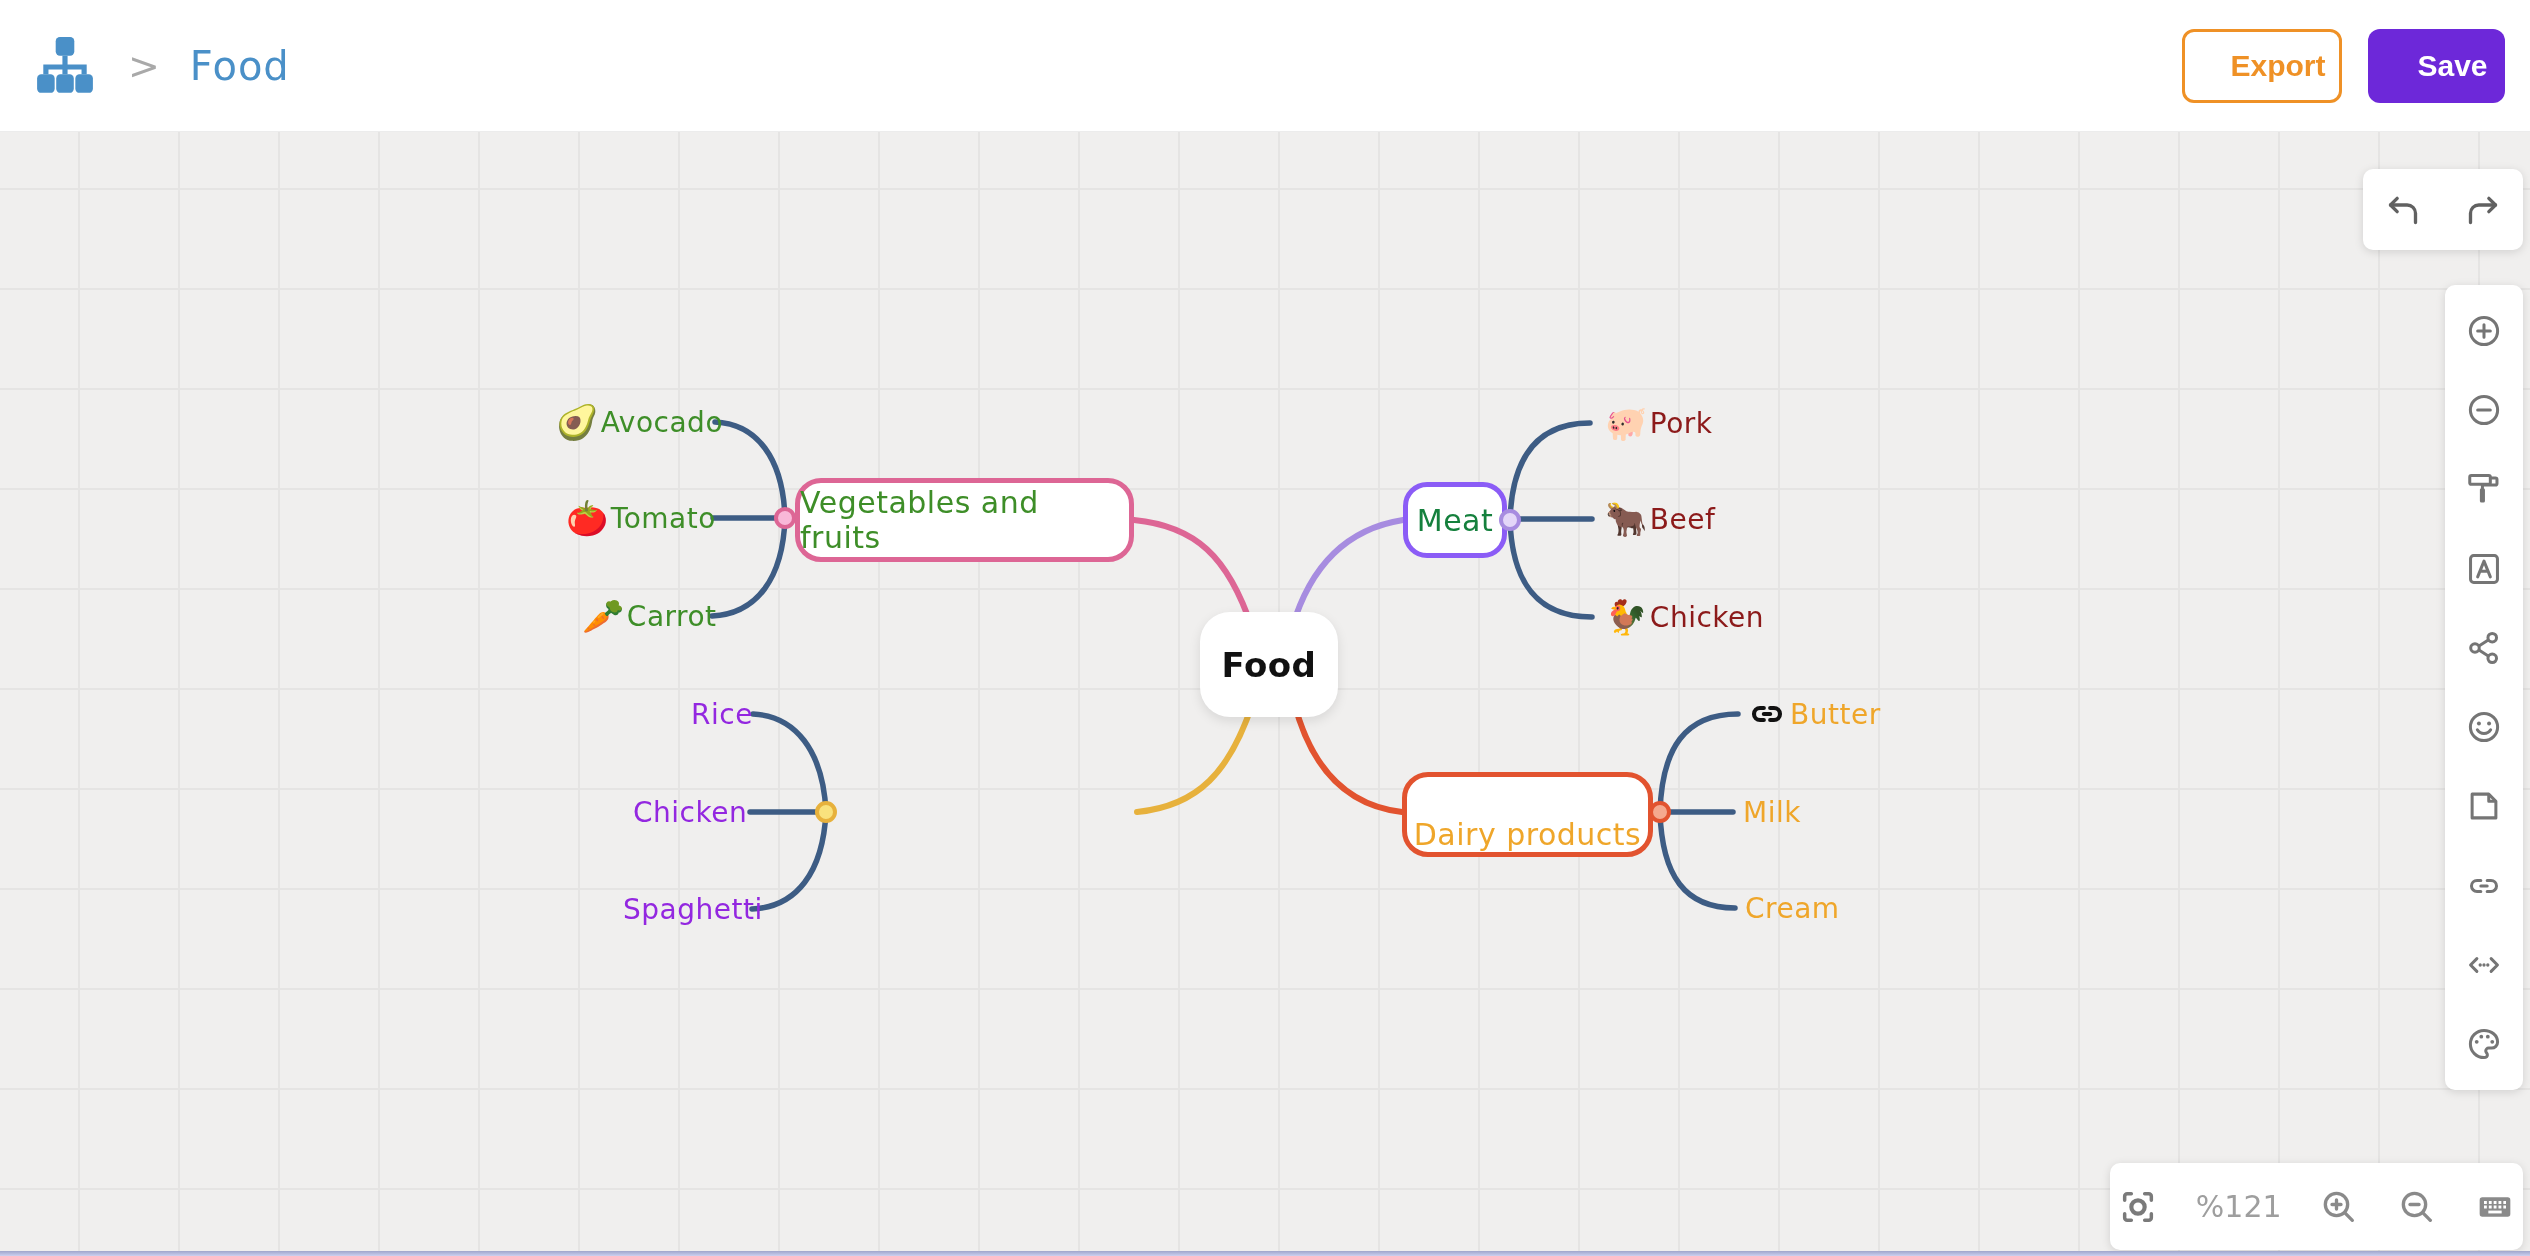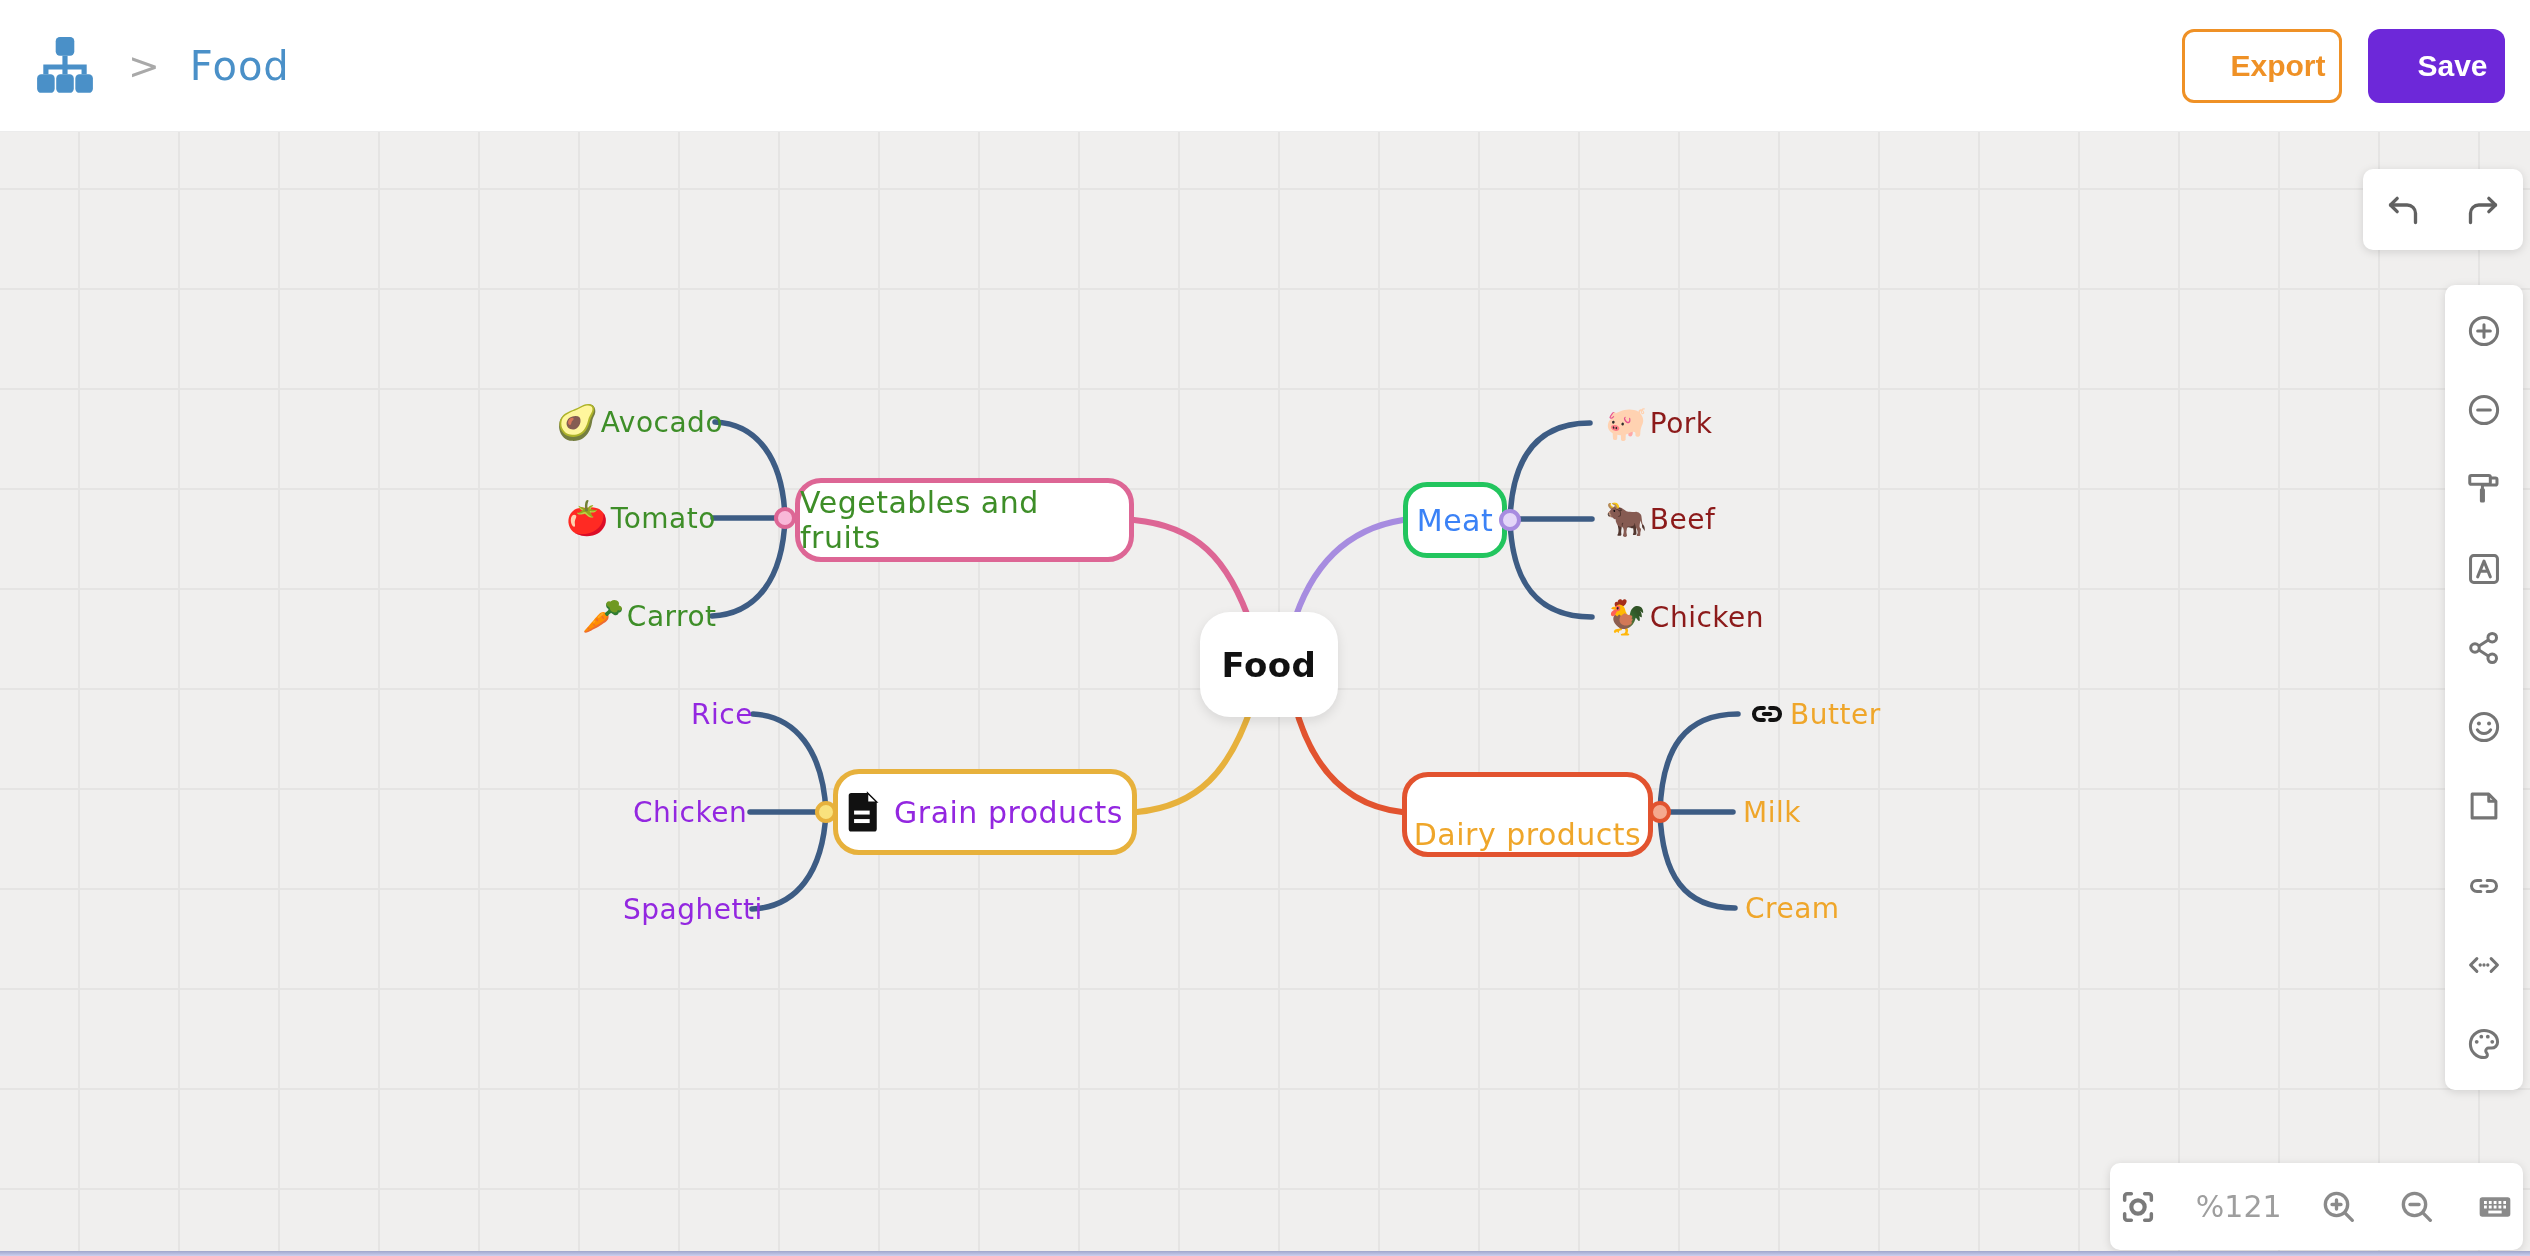--- a/index.html
+++ b/index.html
@@ -31,22 +31,22 @@
                   background:linear-gradient(to bottom,#9fa5cb,#ccd1f1); z-index:40; }
 
   
   svg.map-lines { position:absolute; left:0; top:0; width:2530px; height:1256px; z-index:1; }
   .node { position:absolute; background:#ffffff; display:flex; align-items:center;
           justify-content:center; z-index:2; cursor:pointer; letter-spacing:0.5px; }
   .node-root { left:1200px; top:612px; width:138px; height:105px; border-radius:30px;
                box-shadow:0 4px 12px rgba(0,0,0,0.10); font-size:34px; font-weight:600; color:#111; }
   .node-veg   { left:795px;  top:478px; width:339px; height:84px; border:5px solid #dd6695;
                 border-radius:26px; font-size:30px; color:#3e8e28; }
-  .node-meat  { left:1403px; top:482px; width:104px; height:76px; border:5px solid #22c55e;
-                border-radius:24px; font-size:30px; color:#3b82f6; }
+  .node-meat  { left:1403px; top:482px; width:104px; height:76px; border:5px solid #8b5cf6;
+                border-radius:24px; font-size:30px; color:#15803d; }
   .node-grain { left:833px;  top:769px; width:304px; height:86px; border:5px solid #e7b13c;
                 border-radius:26px; font-size:30px; color:#9327e0; gap:13px; }
   .node-dairy { left:1402px; top:772px; width:251px; height:85px; border:5px solid #e2532f;
                 border-radius:26px; font-size:30px; color:#efa62a;align-items:flex-end; }
 
   .dot { position:absolute; width:22px; height:22px; border-radius:50%; z-index:3; cursor:pointer; }
   .dot-veg   { left:774px;  top:507px; background:#f9b8d8; border:4px solid #dd6695; }
   .dot-grain { left:815px;  top:801px; background:#f9e27d; border:4px solid #e7b13c; }
   .dot-meat  { left:1499px; top:509px; background:#e3d6f8; border:4px solid #a78ce0; }
   .dot-dairy { left:1649px; top:801px; background:#f5a98e; border:4px solid #e2532f; }
@@ -138,31 +138,20 @@
   <div class="node node-root">Food</div>
 
   <div class="node node-veg">
     <span>Vegetables and fruits</span>
   </div>
 
   <div class="node node-meat">
     <span>Meat</span>
   </div>
 
-  <div class="node node-grain">
-    <span style="display:flex;">
-      <svg width="34" height="44" viewBox="0 0 24 30">
-        <path d="M3 1.5h12l6 6V27a1.8 1.8 0 0 1-1.8 1.8H3A1.8 1.8 0 0 1 1.2 27V3.3A1.8 1.8 0 0 1 3 1.5z" fill="#111"></path>
-        <path d="M14.5 1.5v6.5H21z" fill="#fff" stroke="#111" stroke-width="1"></path>
-        <rect x="5" y="14" width="11" height="2.8" fill="#fff"></rect>
-        <rect x="5" y="20" width="11" height="2.8" fill="#fff"></rect>
-      </svg>
-    </span>
-    <span>Grain products</span>
-  </div>
 
   <div class="node node-dairy">
     <span>Dairy products</span>
   </div>
 
   <div class="dot dot-veg"></div>
   <div class="dot dot-grain"></div>
   <div class="dot dot-meat"></div>
   <div class="dot dot-dairy"></div>
 

